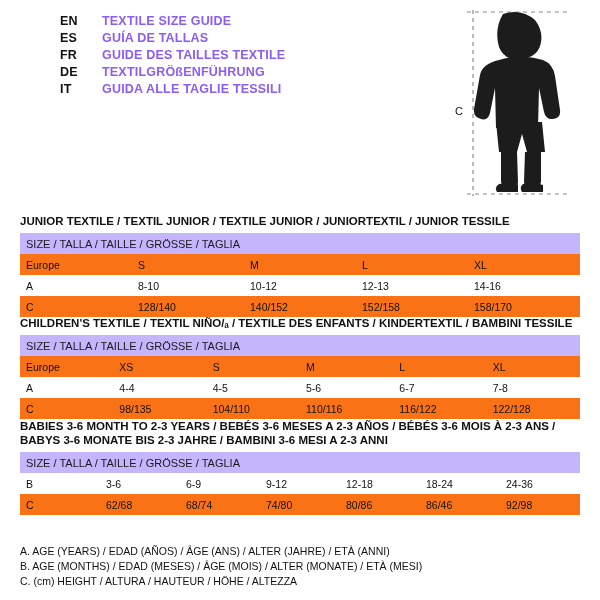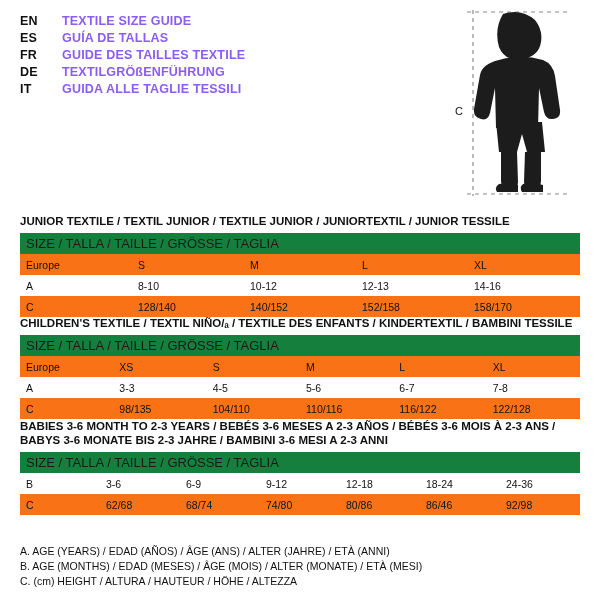--- a/index.html
+++ b/index.html
@@ -24,20 +24,21 @@
   .header {
     position: absolute;
     left: 20px;
     top: 14px;
     width: 420px;
   }
   .header-row {
     display: flex;
     align-items: baseline;
     margin-bottom: 3px;
+    margin-left: 40px;
   }
   .header-lang {
     width: 42px;
     font-size: 12.5px;
     font-weight: bold;
     letter-spacing: 0.2px;
     color: #111;
   }
   .header-title {
     font-size: 12.5px;
@@ -88,23 +89,23 @@
     table-layout: fixed;
   }
   table.size-table td {
     font-size: 10.5px;
     color: #111;
     padding: 2px 0 2px 6px;
     height: 17px;
     vertical-align: middle;
   }
   tr.head-row td {
-    background: #15803d;
+    background: #c4b5fd;
     color: #1a1a1a;
-    font-size: 13px;
+    font-size: 11px;
     font-weight: normal;
     height: 17px;
   }
   tr.shade td {
     background: #f97316;
   }
   tr.plain td {
     background: #ffffff;
   }
 
@@ -216,21 +217,21 @@
       <tr class="shade">
         <td style="width:88px;">Europe</td>
         <td style="width:100px;">XS</td>
         <td style="width:105px;">S</td>
         <td style="width:105px;">M</td>
         <td style="width:90px;">L</td>
         <td>XL</td>
       </tr>
       <tr class="plain">
         <td>A</td>
-        <td>3-3</td>
+        <td>4-4</td>
         <td>4-5</td>
         <td>5-6</td>
         <td>6-7</td>
         <td>7-8</td>
       </tr>
       <tr class="shade">
         <td>C</td>
         <td>98/135</td>
         <td>104/110</td>
         <td>110/116</td>

